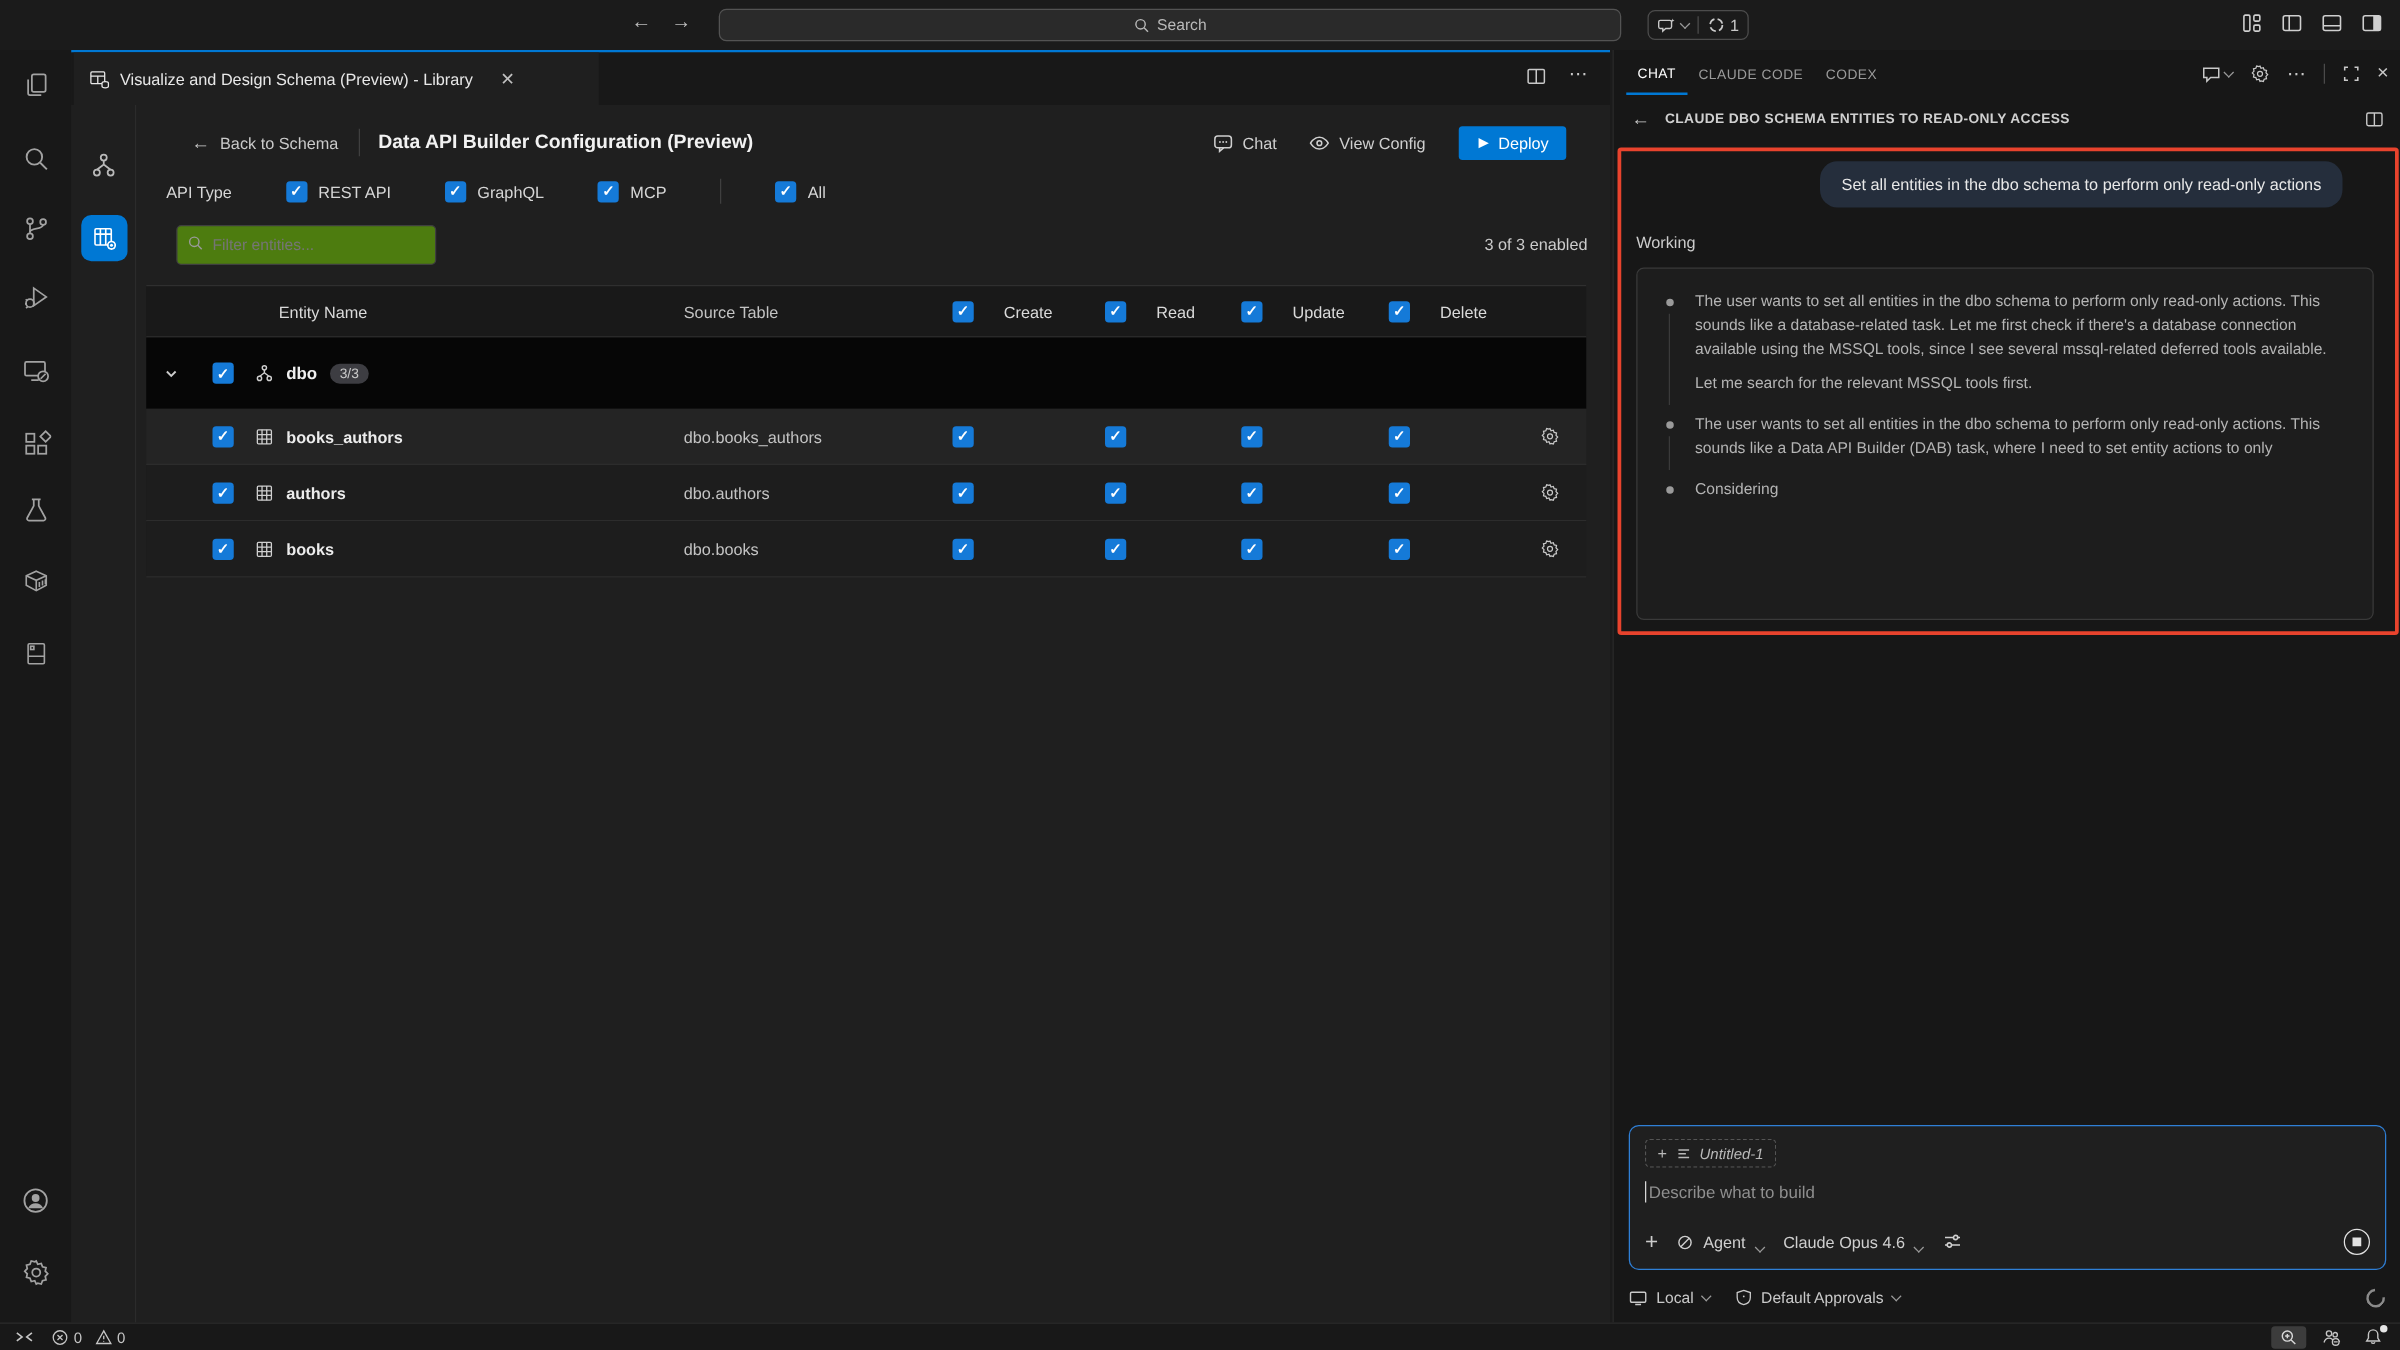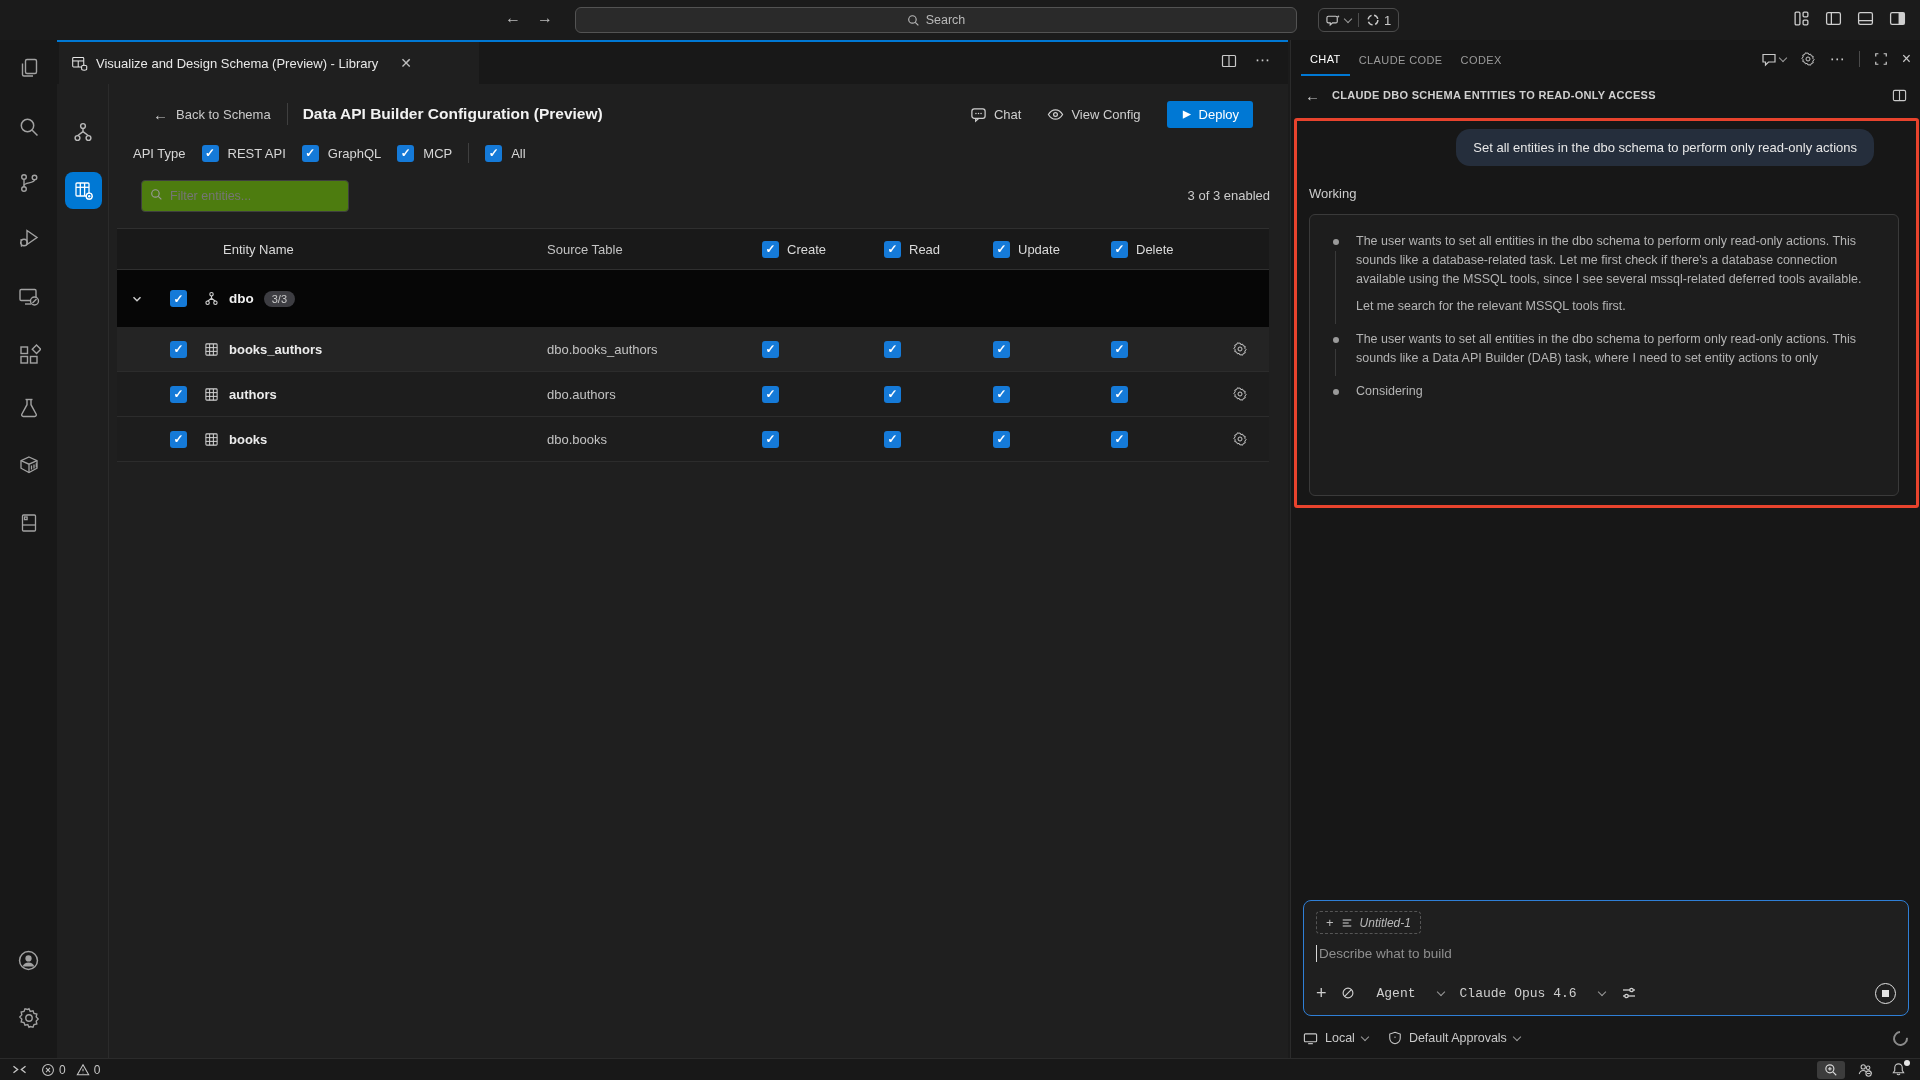--- a/index.html
+++ b/index.html
@@ -42,21 +42,21 @@
 
   .cfg-header { position:absolute; left:0; top:13px; width:1179px; height:34px; display:flex; align-items:center; }
   .back-link { display:flex; align-items:center; gap:8px; margin-left:44px; color:#cacaca; }
   .hdr-div { width:1px; height:22px; background:#3f3f3f; margin:0 15px 0 16px; }
   .cfg-title { font-size:15.5px; font-weight:bold; color:#f2f2f2; }
   .hdr-actions { margin-left:auto; display:flex; align-items:center; gap:26px; margin-right:35px; }
   .hdr-btn { display:flex; align-items:center; gap:7px; color:#cfcfcf; }
   .deploy-btn { display:flex; align-items:center; gap:7px; background:#0078d4; color:#ffffff; border-radius:3px;
     padding:6px 14px; font-size:13px; }
 
-  .api-row { position:absolute; left:24px; top:55px; height:28px; display:flex; align-items:center; gap:0; color:#d6d6d6; }
+  .api-row { position:absolute; left:24px; top:55px; height:28px; display:flex; align-items:center; gap:27px; color:#d6d6d6; }
   .api-group { display:flex; align-items:center; gap:9px; margin-left:16px; }
   .api-div { width:1px; height:20px; background:#3f3f3f; margin-left:16px; }
 
   .cb { width:17px; height:17px; background:#157ad8; border-radius:3px; position:relative; flex:none; }
   .cb::after { content:"✓"; position:absolute; left:0; top:0; width:17px; height:17px; color:#fff;
     font-size:12px; font-weight:bold; display:flex; align-items:center; justify-content:center; }
 
   .filter-row { position:absolute; left:0; top:92px; width:1179px; height:40px; }
   .filter-input { position:absolute; left:32px; top:4px; width:208px; height:32px; background:#4d7c0f;
     border:1px solid #3f3f3f; border-radius:4px; color:#cccccc; font-size:12.5px; padding:0 8px 0 28px;
@@ -65,21 +65,21 @@
   .enabled-summary { position:absolute; right:18px; top:12px; color:#cccccc; }
 
   .table { position:absolute; left:8px; top:144px; width:1152px; }
   .trow { display:flex; align-items:center; }
   .c-exp { width:40px; display:flex; justify-content:center; color:#cccccc; }
   .c-cb  { width:36px; display:flex; justify-content:flex-start; padding-left:13px; }
   .c-ico { width:36px; display:flex; justify-content:center; color:#d0d0d0; }
   .c-name{ flex:1; display:flex; align-items:center; gap:10px; }
   .c-src { width:233px; padding-left:18px; color:#c3c3c3; }
   .c-a1 { width:122px; } .c-a2 { width:109px; } .c-a3 { width:118px; } .c-a4 { width:100px; }
-  .c-act { display:flex; align-items:center; gap:8px; }
+  .c-act { display:flex; align-items:center; gap:24px; }
   .c-gear{ width:58px; display:flex; justify-content:center; color:#c9c9c9; }
 
   .thead { height:42px; background:#191919; border-top:1px solid #2f2f2f; border-bottom:1px solid #2f2f2f; color:#dadada; }
   .thead .hname { padding-left:106px; }
   .tgroup { height:57px; background:#060606; }
   .gname { font-weight:bold; color:#f0f0f0; font-size:13.5px; }
   .gbadge { background:#3d3d42; color:#c9c9c9; border-radius:9px; padding:2px 8px; font-size:11px; }
   .tentity { height:45px; border-bottom:1px solid #2c2c2c; }
   .r-a { background:#1d1d1d; } .r-b { background:#242424; }
   .ename { font-weight:bold; color:#ececec; }
@@ -110,21 +110,21 @@
 
   .chat-inputbox { position:absolute; left:12px; top:860px; width:606px; height:116px; background:#1f1f1f;
     border:1.5px solid #2f7fd6; border-radius:8px; }
   .ctx-chip { position:absolute; left:12px; top:10px; display:flex; align-items:center; gap:7px;
     border:1px dashed #555555; border-radius:4px; padding:3px 9px; color:#b9b9b9; font-size:12px; }
   .ctx-chip .fname { font-style:italic; }
   .chat-placeholder { position:absolute; left:12px; top:44px; display:flex; align-items:center; color:#8f8f8f; font-size:13.5px; }
   .caret { width:1px; height:17px; background:#d7d7d7; margin-right:2px; }
   .input-controls { position:absolute; left:12px; right:12px; bottom:9px; height:26px; display:flex; align-items:center; gap:8px; color:#cfcfcf; }
   .plus-big { font-size:18px; color:#cccccc; margin-right:6px; }
-  .mode-item { display:flex; align-items:center; gap:22px;font-family:Liberation Mono, monospace; }
+  .mode-item { display:flex; align-items:flex-end; gap:8px; }
   .chev { width:6px; height:6px; border-right:1.3px solid #9a9a9a; border-bottom:1.3px solid #9a9a9a;
     transform:rotate(45deg); margin-top:-3px; flex:none; }
   .stop-btn { margin-left:auto; width:21px; height:21px; border:1.6px solid #e2e2e2; border-radius:50%;
     display:flex; align-items:center; justify-content:center; }
   .stop-btn i { width:7px; height:7px; background:#e2e2e2; display:block; }
 
   .chat-footer { position:absolute; left:12px; right:12px; top:984px; height:28px; display:flex; align-items:center; gap:20px; color:#c9c9c9; font-size:12.5px; }
   .foot-item { display:flex; align-items:center; gap:7px; }
   .spinner { margin-left:auto; width:15px; height:15px; border:2px solid #8a8a8a; border-top-color:transparent;
     border-radius:50%; transform:rotate(40deg); }

